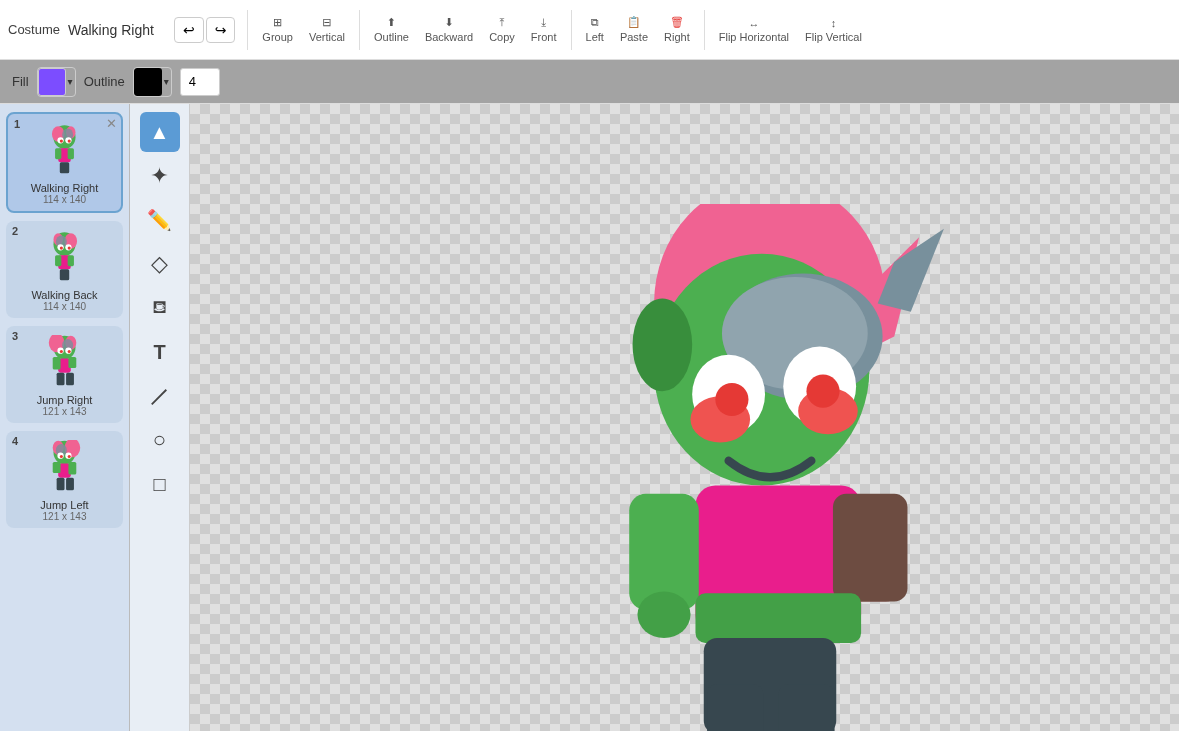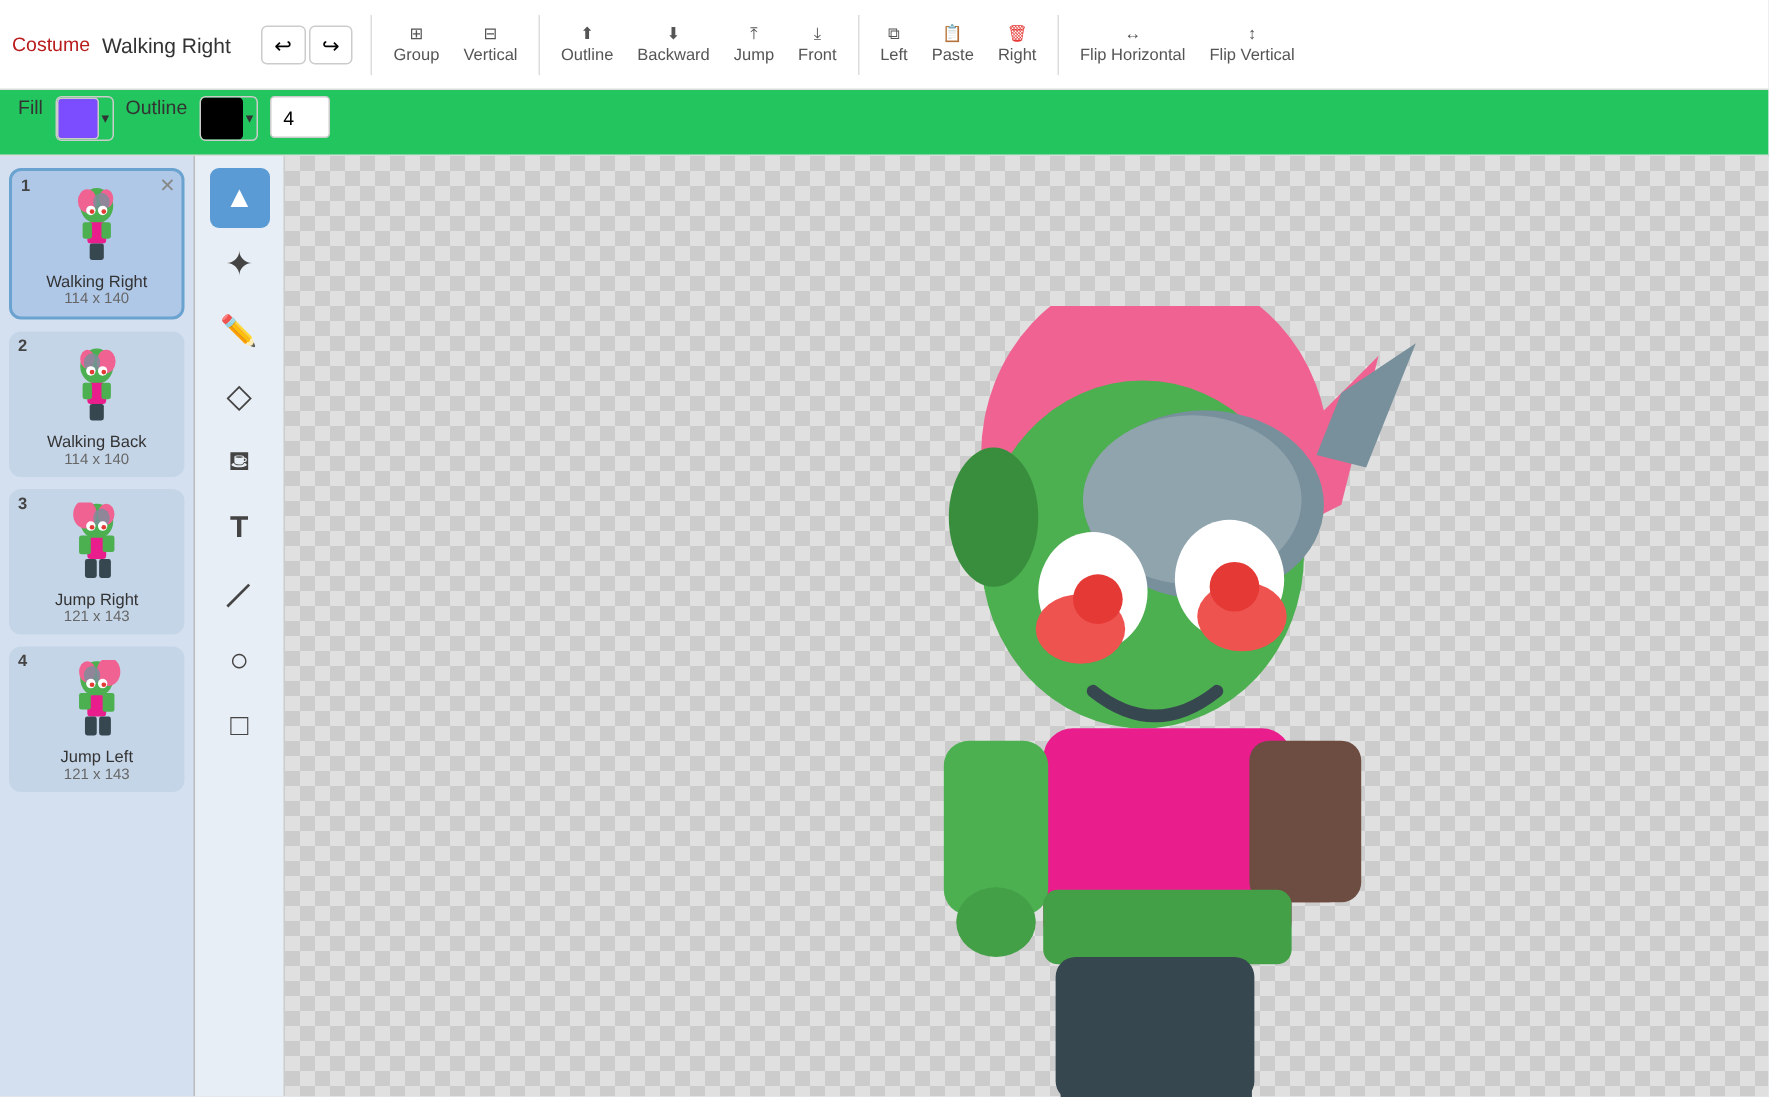--- a/index.html
+++ b/index.html
@@ -3,30 +3,30 @@
   <meta charset="utf-8">
   <style>
     * { box-sizing: border-box; margin: 0; padding: 0; }
     body { font-family: 'Helvetica Neue', Arial, sans-serif; background: #e8eef5; display: flex; flex-direction: column; height: 731px; width: 1179px; overflow: hidden; }
 
     
     .toolbar {
       display: flex; align-items: center; background: #fff; border-bottom: 1px solid #ddd;
       padding: 4px 8px; height: 60px; gap: 4px; flex-shrink: 0;
     }
-    .toolbar-label { font-size: 13px; color: #b91c1c; margin-right: 4px; }
+    .toolbar-label { font-size: 13px; color: #404040; margin-right: 4px; }
     .toolbar-name { font-size: 14px; font-weight: 500; color: #333; margin-right: 16px; }
     .toolbar-group { display: flex; flex-direction: column; align-items: center; gap: 2px; padding: 4px 6px; cursor: pointer; border-radius: 4px; }
     .toolbar-group span { font-size: 11px; color: #555; }
     .toolbar-icon { font-size: 18px; color: #555; }
     .toolbar-sep { width: 1px; height: 40px; background: #ddd; margin: 0 4px; }
 
     
     .toolbar2 {
-      display: flex; align-items: flex-start; background: #22c55e; border-bottom: 1px solid #ddd;
+      display: flex; align-items: center; background: #a3a3a3; border-bottom: 1px solid #ddd;
       padding: 4px 12px; height: 44px; gap: 8px; flex-shrink: 0;
     }
     .fill-label { font-size: 13px; color: #333; }
     .fill-swatch { width: 28px; height: 28px; background: #7c4dff; border: 1px solid #ccc; border-radius: 3px; cursor: pointer; }
     .fill-arrow { font-size: 10px; color: #333; cursor: pointer; padding: 0 2px; }
     .outline-swatch { width: 28px; height: 28px; background: #000; border: 1px solid #ccc; border-radius: 3px; cursor: pointer; }
     .number-input { width: 40px; height: 28px; border: 1px solid #ccc; border-radius: 3px; text-align: center; font-size: 13px; }
     .t2-icon { font-size: 18px; color: #555; }
     .t2-icon.red { color: #e53935; }
 
@@ -119,21 +119,21 @@
   <div class="toolbar-group">
     <span class="toolbar-icon">⬆</span>
     <span>Outline</span>
   </div>
   <div class="toolbar-group">
     <span class="toolbar-icon">⬇</span>
     <span>Backward</span>
   </div>
   <div class="toolbar-group">
     <span class="toolbar-icon">⤒</span>
-    <span>Jump</span>
+    <span>Copy</span>
   </div>
   <div class="toolbar-group">
     <span class="toolbar-icon">⤓</span>
     <span>Front</span>
   </div>
 
   <div class="toolbar-sep"></div>
 
   <div class="toolbar-group">
     <span class="toolbar-icon">⧉</span>

